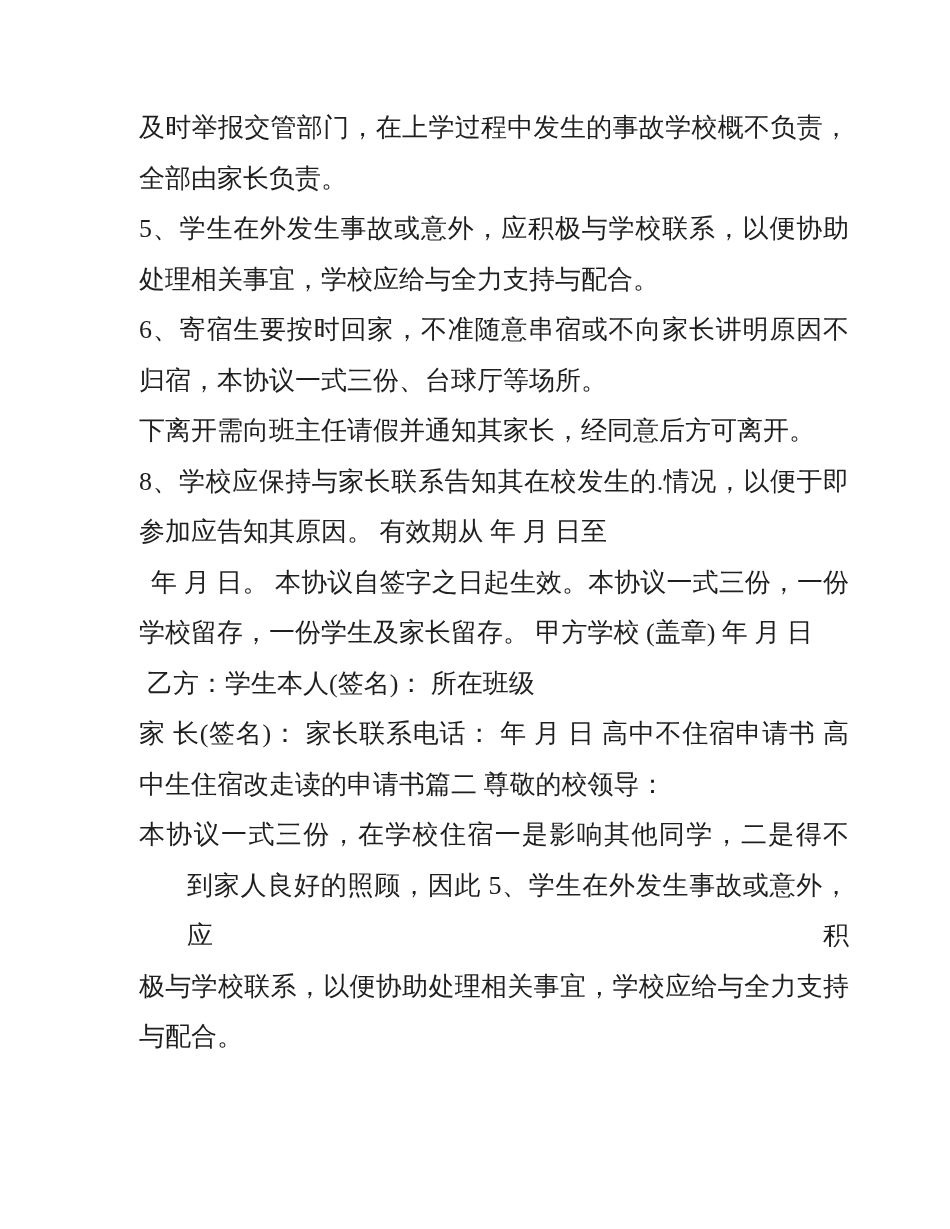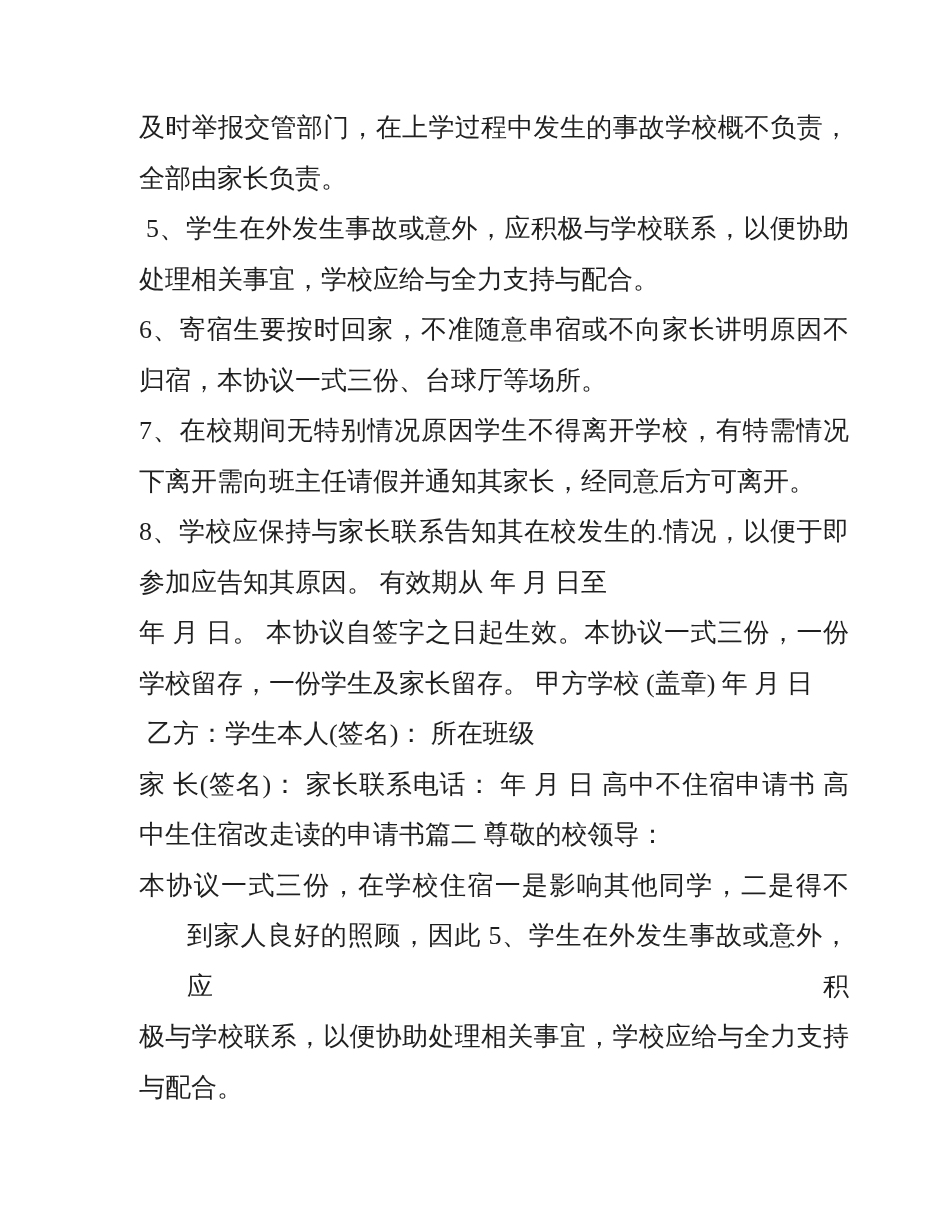--- a/index.html
+++ b/index.html
@@ -42,41 +42,40 @@
 
 <div class="page">
   <div class="doc-body">
 
     <p class="para">
       <span class="line fill" style="display: block;">及时举报交管部门，在上学过程中发生的事故学校概不负责，</span>
       <span class="line" style="display: block;">全部由家长负责。</span>
     </p>
 
     <p class="para">
-      <span class="line fill" style="display: block; margin-left: 7px;">5、学生在外发生事故或意外，应积极与学校联系，以便协助</span>
+      <span class="line fill" style="display: block;">5、学生在外发生事故或意外，应积极与学校联系，以便协助</span>
       <span class="line" style="display: block;">处理相关事宜，学校应给与全力支持与配合。</span>
     </p>
 
     <p class="para">
       <span class="line fill" style="display: block;">6、寄宿生要按时回家，不准随意串宿或不向家长讲明原因不</span>
       <span class="line" style="display: block;">归宿，本协议一式三份、台球厅等场所。</span>
     </p>
 
     <p class="para">
-      <span class="line fill" style="display: block;">7、在校期间无特别情况原因学生不得离开学校，有特需情况</span>
       <span class="line" style="display: block;">下离开需向班主任请假并通知其家长，经同意后方可离开。</span>
     </p>
 
     <p class="para">
       <span class="line fill" style="display: block;">8、学校应保持与家长联系告知其在校发生的.情况，以便于即</span>
       <span class="line" style="display: block;">参加应告知其原因。 有效期从 年 月 日至</span>
     </p>
 
     <p class="para">
-      <span class="line fill" style="display: block;">年 月 日。 本协议自签字之日起生效。本协议一式三份，一份</span>
+      <span class="line fill" style="display: block; margin-left: 12px;">年 月 日。 本协议自签字之日起生效。本协议一式三份，一份</span>
       <span class="line" style="display: block;">学校留存，一份学生及家长留存。 甲方学校 (盖章) 年 月 日</span>
     </p>
 
     <p class="para">
       <span class="line" style="display: block; margin-left: 8px;">乙方：学生本人(签名)： 所在班级</span>
     </p>
 
     <p class="para">
       <span class="line fill" style="display: block;">家 长(签名)： 家长联系电话： 年 月 日 高中不住宿申请书 高</span>
       <span class="line" style="display: block;">中生住宿改走读的申请书篇二 尊敬的校领导：</span>

